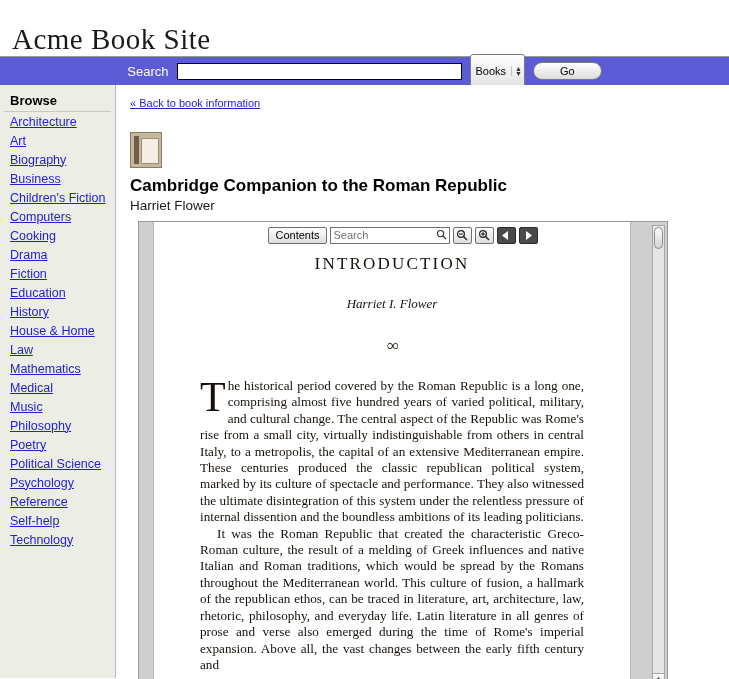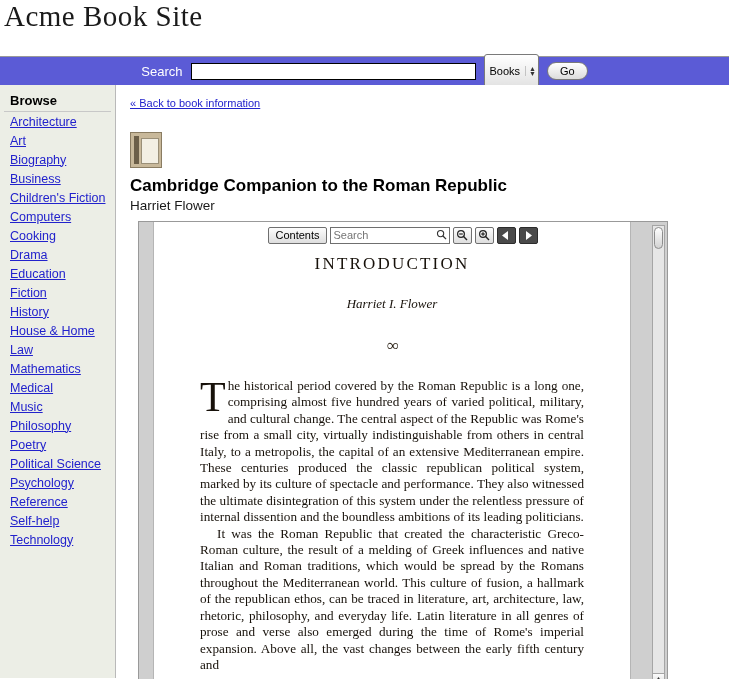--- a/index.html
+++ b/index.html
@@ -21,22 +21,22 @@
     height: 679px;
     background: #ffffff;
   }
   
   #site-header {
     height: 57px;
     background: #ffffff;
     border-bottom: 1px solid #999999;
     box-sizing: border-box;
     display: flex;
-    align-items: flex-start;
-    padding-left: 4px;
+    align-items: flex-end;
+    padding-left: 12px;
   }
   #site-title {
     font-family: "Liberation Serif", serif;
     font-size: 29px;
     color: #1a1a1a;
     letter-spacing: 0.5px;
   }
   
   #search-bar {
     height: 28px;
@@ -84,21 +84,21 @@
   }
   #go-button {
     height: 18px;
     min-width: 34px;
     border: 1px solid #7a7a7a;
     border-radius: 9px;
     background: linear-gradient(#ffffff, #dcdcdc);
     font-size: 11px;
     font-family: "Liberation Sans", sans-serif;
     color: #000;
-    padding: 0 12px;
+    padding: 0 26px;
     line-height: 16px;
     text-align: center;
     box-sizing: border-box;
   }
   
   #content {
     display: flex;
     height: 593px;
   }
   
@@ -406,22 +406,22 @@
     <div id="sidebar">
       <div id="browse-header">Browse</div>
       <a class="sidebar-link">Architecture</a>
       <a class="sidebar-link">Art</a>
       <a class="sidebar-link">Biography</a>
       <a class="sidebar-link">Business</a>
       <a class="sidebar-link">Children's Fiction</a>
       <a class="sidebar-link">Computers</a>
       <a class="sidebar-link">Cooking</a>
       <a class="sidebar-link">Drama</a>
+      <a class="sidebar-link">Fiction</a>
       <a class="sidebar-link">Education</a>
-      <a class="sidebar-link">Fiction</a>
       <a class="sidebar-link">History</a>
       <a class="sidebar-link">House &amp; Home</a>
       <a class="sidebar-link">Law</a>
       <a class="sidebar-link">Mathematics</a>
       <a class="sidebar-link">Medical</a>
       <a class="sidebar-link">Music</a>
       <a class="sidebar-link">Philosophy</a>
       <a class="sidebar-link">Poetry</a>
       <a class="sidebar-link">Political Science</a>
       <a class="sidebar-link">Psychology</a>

